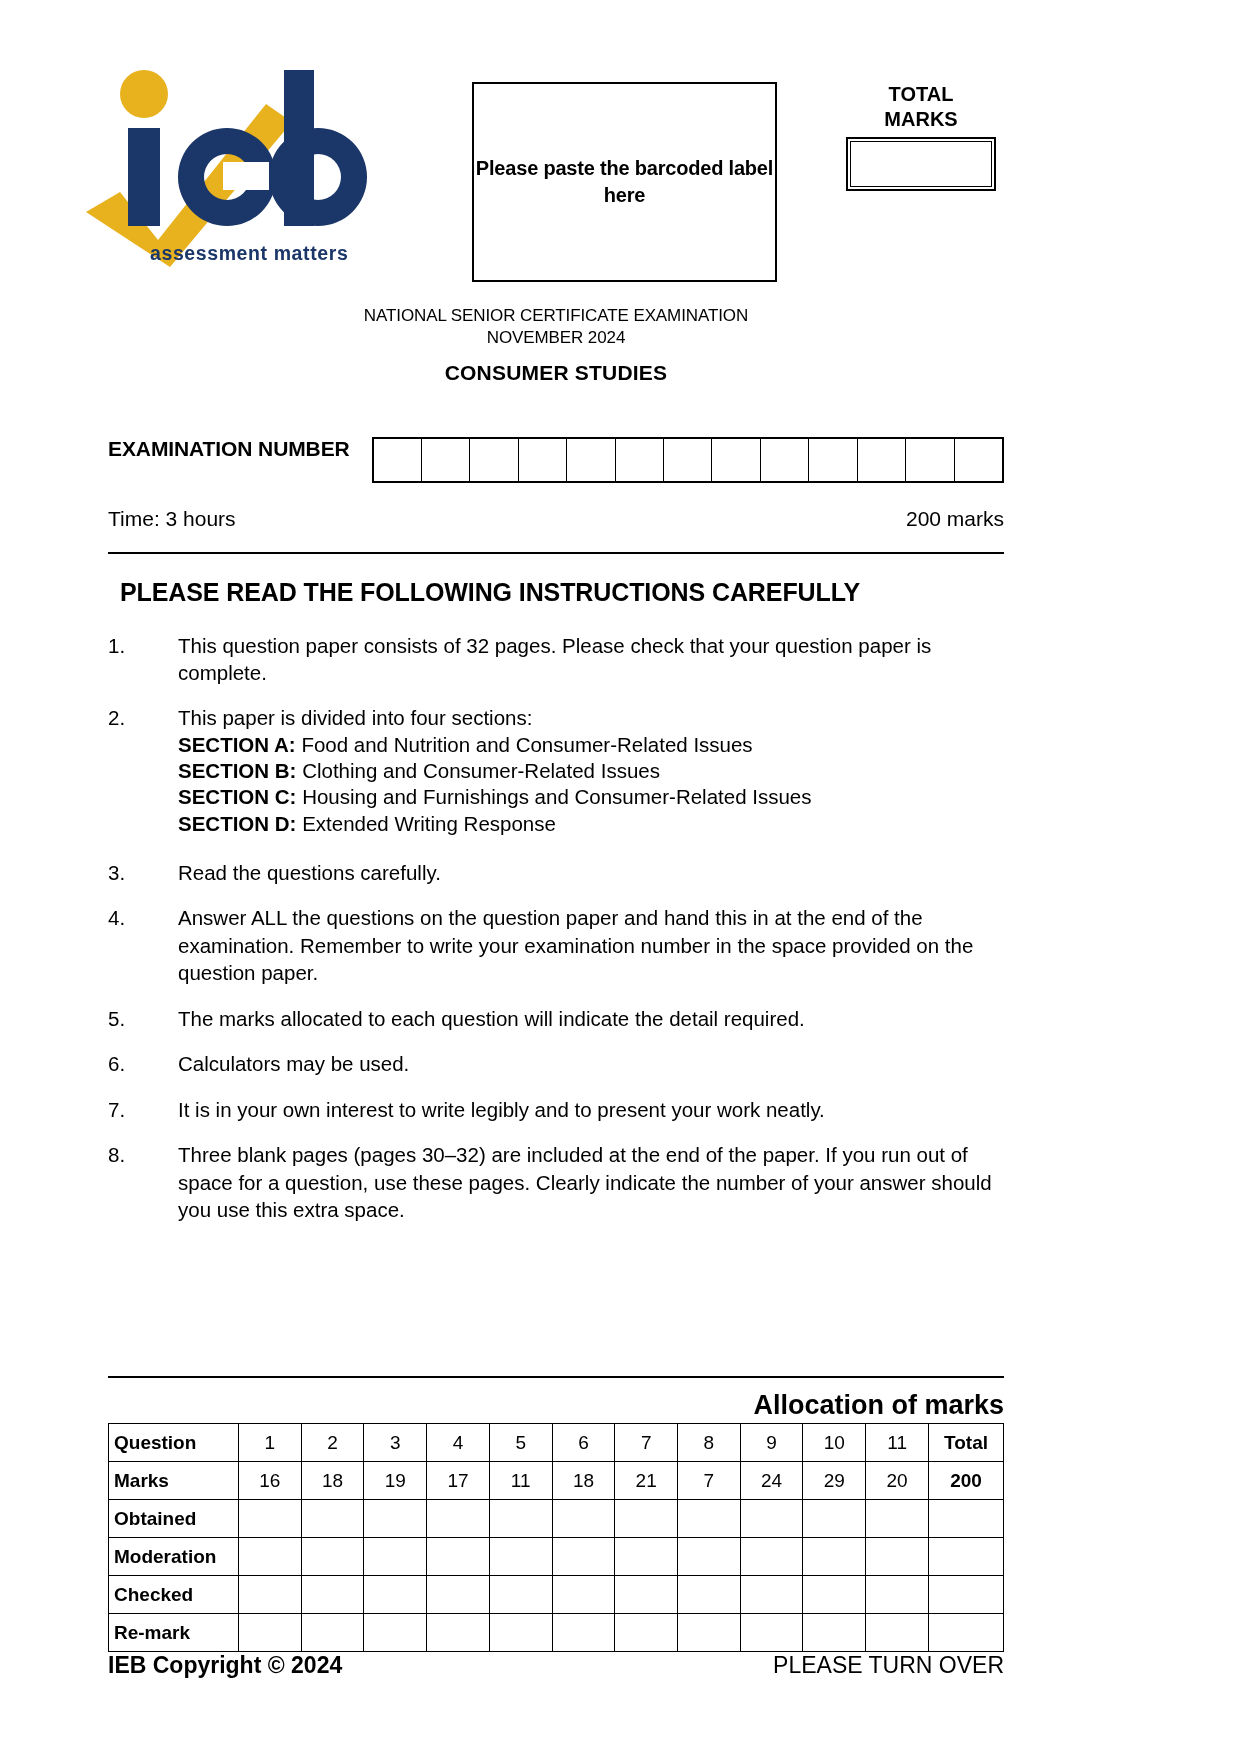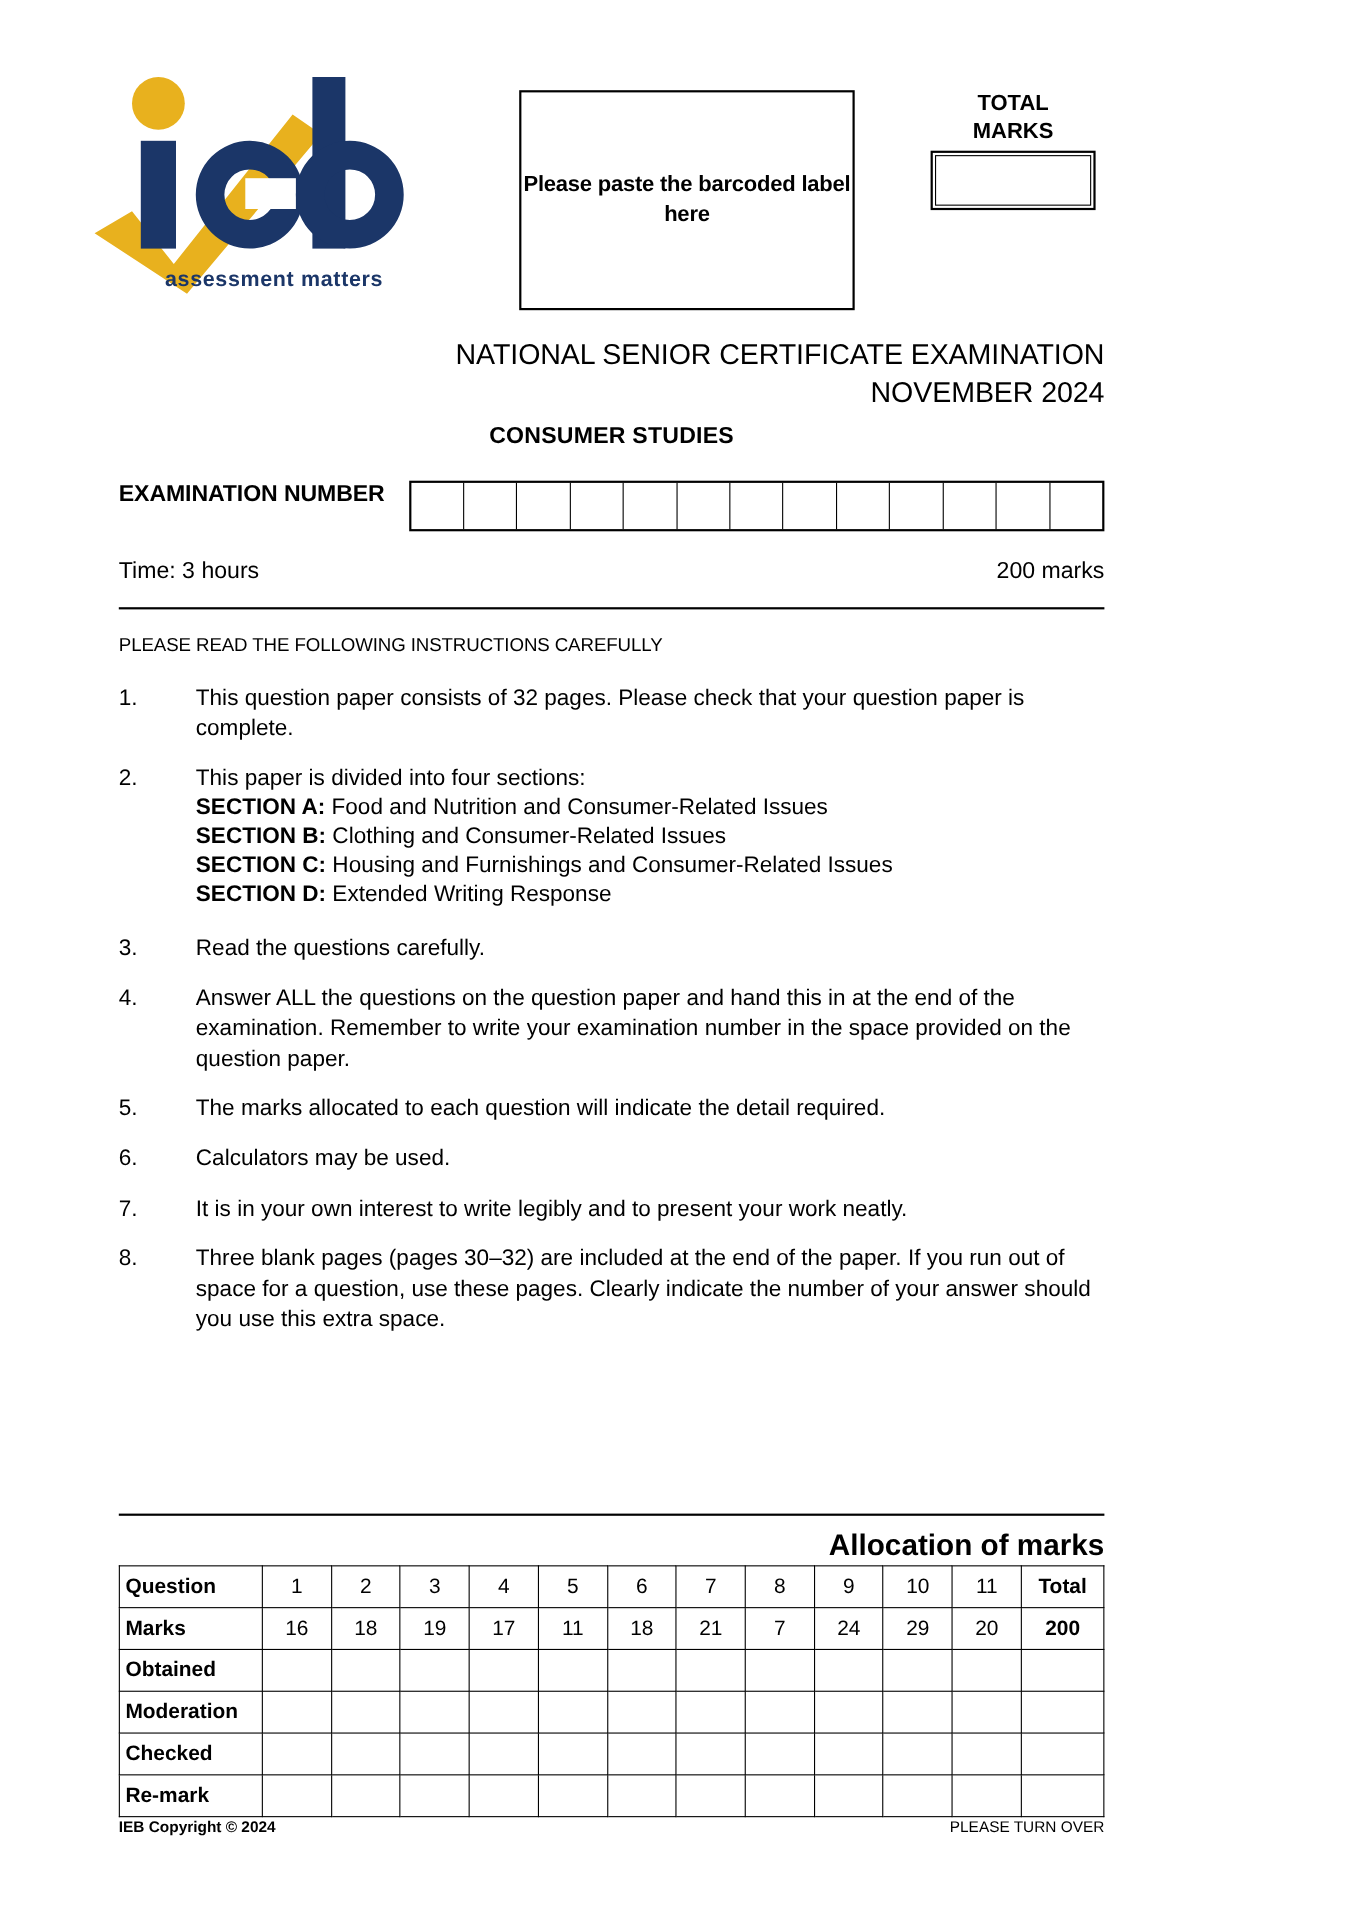--- a/index.html
+++ b/index.html
@@ -91,22 +91,22 @@
   }
 
   
   .title-block {
     position: absolute;
     left: 108px;
     top: 305px;
     width: 896px;
   }
   .nsc-line {
-    text-align: right;
-    font-size: 26px;
+    text-align: center;
+    font-size: 17px;
     line-height: 1.32;
     letter-spacing: -0.1px;
   }
   .subject-line {
     text-align: center;
     font-size: 21px;
     font-weight: bold;
     margin-top: 11px;
     letter-spacing: 0.2px;
   }
@@ -163,24 +163,25 @@
   
   .instructions {
     position: absolute;
     left: 108px;
     top: 576px;
     width: 896px;
     font-size: 20.5px;
     line-height: 1.34;
   }
   .instr-heading {
-    font-weight: normal;
-    font-size: 17px;
+    font-weight: bold;
+    font-size: 25px;
     letter-spacing: -0.1px;
     margin-bottom: 22px;
+    margin-left: 12px;
   }
   .instr-item {
     display: flex;
     margin-bottom: 18px;
   }
   .instr-num {
     width: 70px;
     flex: 0 0 70px;
   }
   .instr-body {
@@ -233,21 +234,21 @@
   }
 
   
   .footer {
     position: absolute;
     left: 108px;
     top: 1652px;
     width: 896px;
     display: flex;
     justify-content: space-between;
-    font-size: 14px;
+    font-size: 23px;
   }
   .footer-left { font-weight: bold; }
   .footer-right { font-weight: normal; text-align: right; }
 </style>
 </head>
 <body>
 
 <div class="page">
 
   <div class="header">

